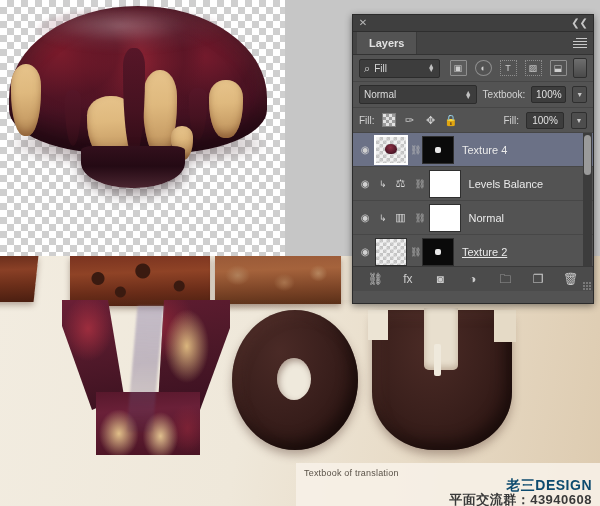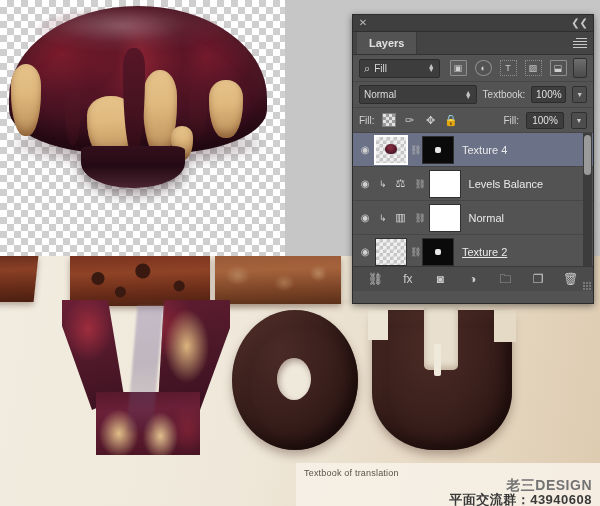--- a/index.html
+++ b/index.html
@@ -244,21 +244,21 @@
     left: 8px; top: 5px;
     font-size: 9px;
     color: #5a5248;
     letter-spacing: 0.2px;
   }
   #wm-logo {
     position: absolute;
     right: 8px; top: 14px;
     font-size: 14px;
     font-weight: bold;
-    color: #737373;
+    color: #0c4a6e;
     letter-spacing: 0.5px;
   }
   #wm-qq {
     position: absolute;
     right: 8px; top: 28px;
     font-size: 13px;
     font-weight: bold;
     color: #3a3a3a;
     letter-spacing: 0.5px;
     white-space: nowrap;

